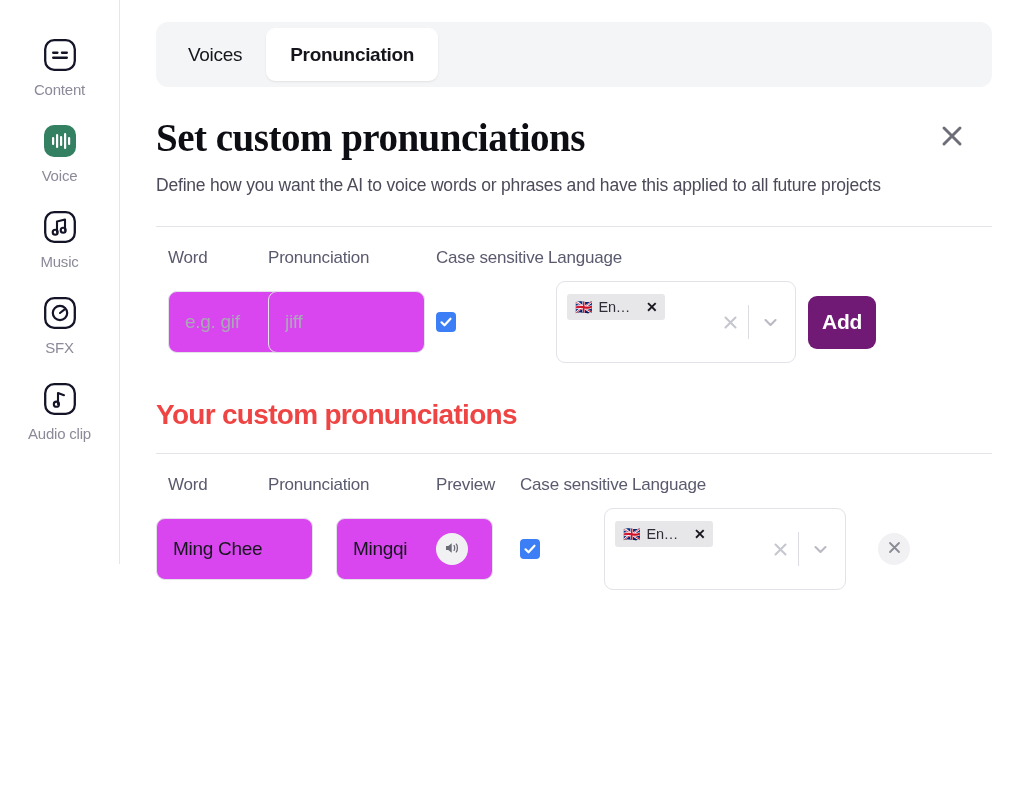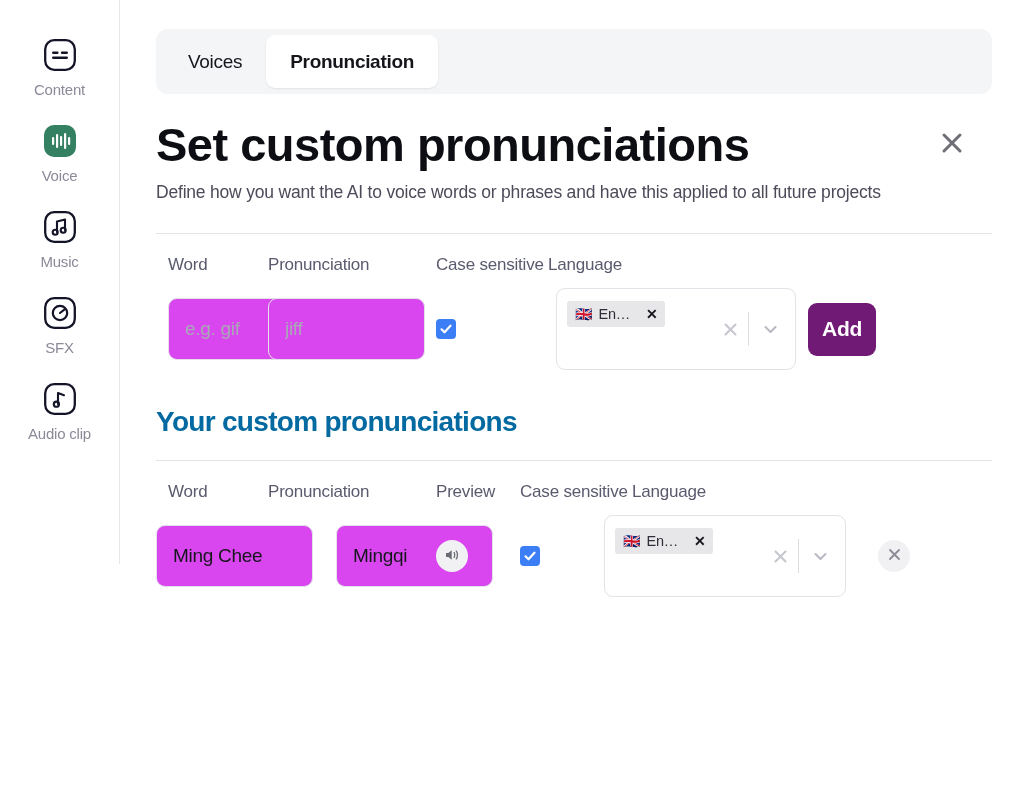--- a/index.html
+++ b/index.html
@@ -43,21 +43,20 @@
     white-space: nowrap;
   }
   .nav-item.active .nav-label { color: #8a8a99; }
 
   
   .main {
     flex: 1 1 auto;
     position: relative;
     padding: 22px 4px 0 36px;
     overflow: hidden;
-    margin-top: 7px;
   }
 
   
   .tabbar {
     background: #f4f5f7;
     border-radius: 12px;
     height: 65px;
     display: flex;
     align-items: center;
     padding: 6px 8px;
@@ -76,23 +75,23 @@
   }
   .tab.active {
     background: #ffffff;
     font-weight: bold;
     box-shadow: 0 1px 2px rgba(0,0,0,0.08);
   }
 
   
   .page-head { position: relative; margin-top: 26px; width: 836px; }
   .page-title {
-    font-family: Liberation Sans, sans-serif;
+    font-family: Liberation Serif, serif;
     font-weight: bold;
-    font-size: 47px;
+    font-size: 39px;
     line-height: 50px;
     color: #0d0d14;
     margin: 0;
     letter-spacing: -0.5px;
   }
   .page-desc {
     font-size: 17.5px;
     line-height: 29px;
     color: #4b4b5a;
     margin: 8px 0 0 0;
@@ -234,21 +233,21 @@
     letter-spacing: -0.3px;
     width: 68px; height: 53px;
     cursor: pointer;
     margin-left: 12px;
     display: flex; align-items: center; justify-content: center;
   }
 
   .section-title {
     font-size: 28px;
     font-weight: bold;
-    color: #0369a1;
+    color: #ef4444;
     margin: 36px 0 0 0;
     letter-spacing: -0.7px;
   }
 </style>
 </head>
 <body>
 
 <div class="app">
 
   <nav class="sidebar">

